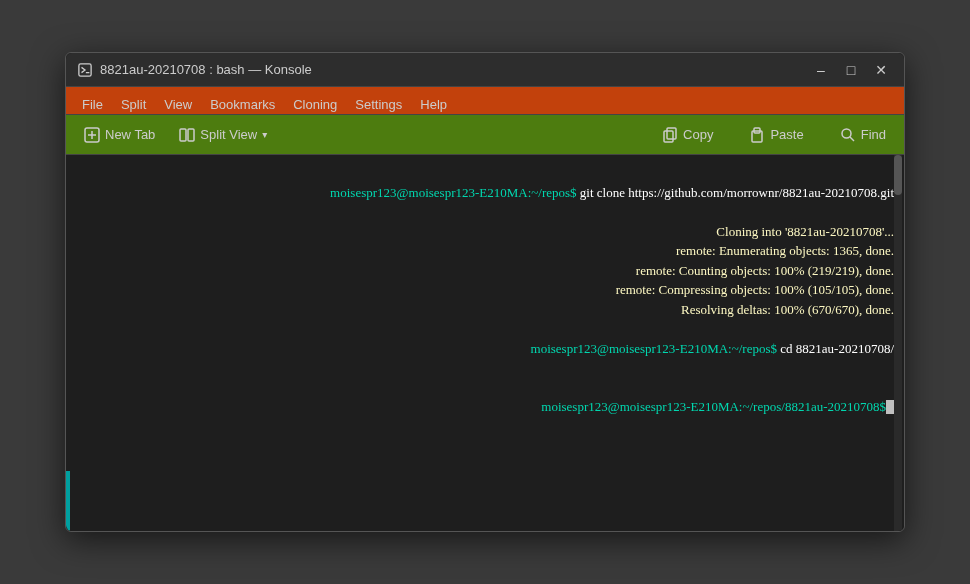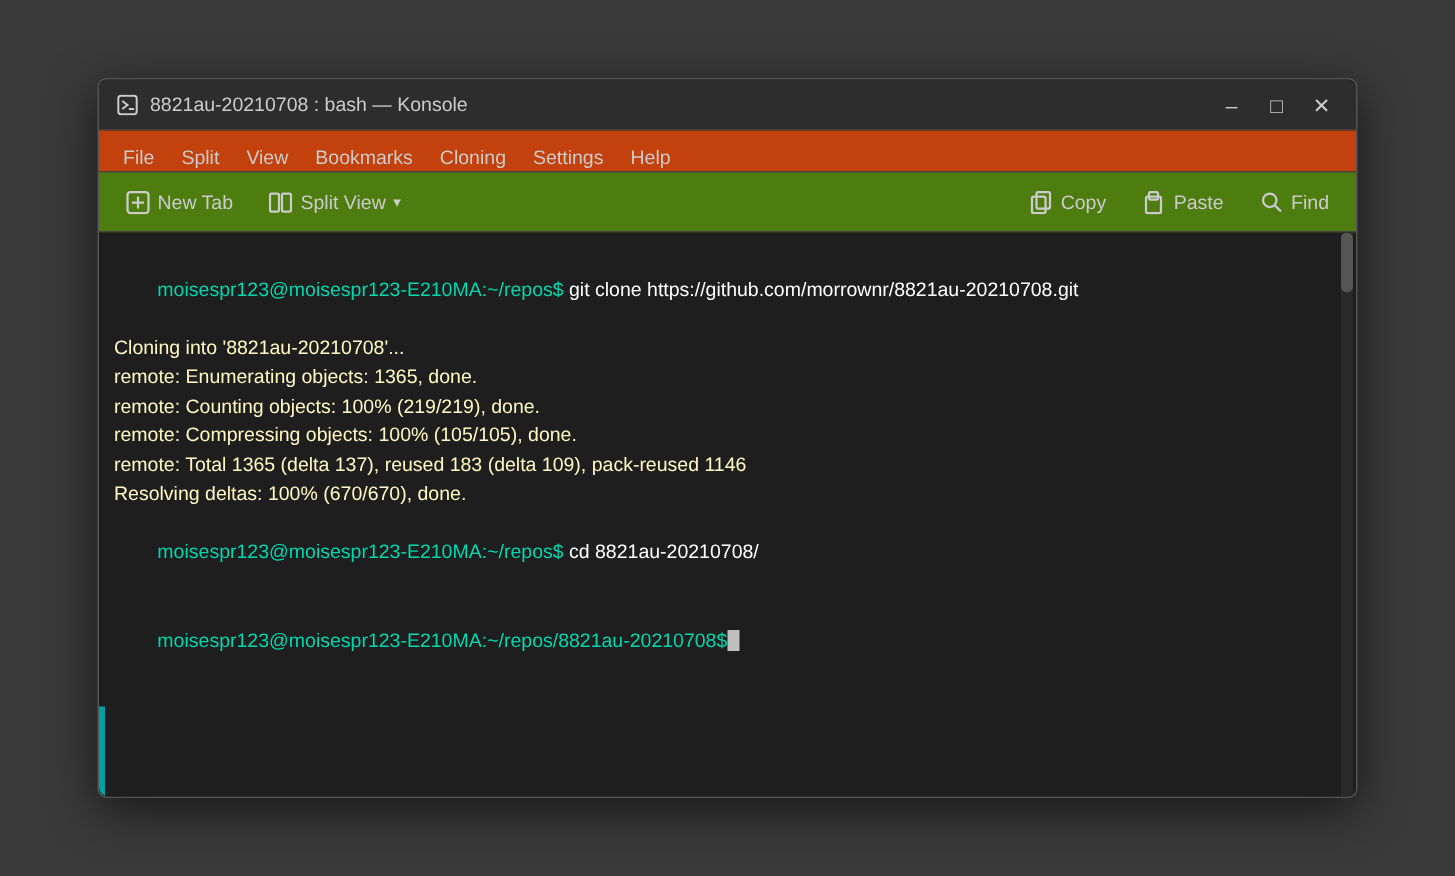--- a/index.html
+++ b/index.html
@@ -111,37 +111,38 @@
     }
     .toolbar-btn svg {
       width: 16px;
       height: 16px;
       fill: #ccc;
     }
     .toolbar-spacer { flex: 1; }
     .toolbar-right {
       display: flex;
       align-items: flex-start;
-      gap: 4px;
+      gap: 16px;
     }
 
     .terminal-area {
       flex: 1;
       background: #1e1e1e;
       padding: 8px 10px;
       overflow-y: auto;
       position: relative;
       border-radius: 0 0 6px 6px;
     }
     .terminal-area pre, .terminal-area .line {
-      font-family: Liberation Sans, sans-serif;
+      font-family: Liberation Serif, serif;
       font-size: 13px;
       line-height: 1.5;
       white-space: pre-wrap;
       word-break: break-all;
+      text-align: right;
     }
     .prompt { color: #00d7af; }
     .cmd { color: #ffffff; }
     .output { color: #fef9c3; }
     .cursor {
       display: inline-block;
       width: 8px;
       height: 14px;
       background: #c0c0c0;
       vertical-align: text-bottom;
@@ -255,21 +256,20 @@
 
   <div class="terminal-area" style="position:relative;">
     <div>
       <div class="line">
         <span class="prompt">moisespr123@moisespr123-E210MA:~/repos$</span><span class="cmd"> git clone https://github.com/morrownr/8821au-20210708.git</span>
       </div>
       <div class="line output">Cloning into '8821au-20210708'...</div>
       <div class="line output">remote: Enumerating objects: 1365, done.</div>
       <div class="line output">remote: Counting objects: 100% (219/219), done.</div>
       <div class="line output">remote: Compressing objects: 100% (105/105), done.</div>
-      <div class="line output">remote: Total 1365 (delta 137), reused 183 (delta 109), pack-reused 1146</div>
       <div class="line output">Resolving deltas: 100% (670/670), done.</div>
       <div class="line">
         <span class="prompt">moisespr123@moisespr123-E210MA:~/repos$</span><span class="cmd"> cd 8821au-20210708/</span>
       </div>
       <div class="line">
         <span class="prompt">moisespr123@moisespr123-E210MA:~/repos/8821au-20210708$</span><span class="cursor"></span>
       </div>
     </div>
     <div class="left-accent"></div>
     <div class="scrollbar-track">

